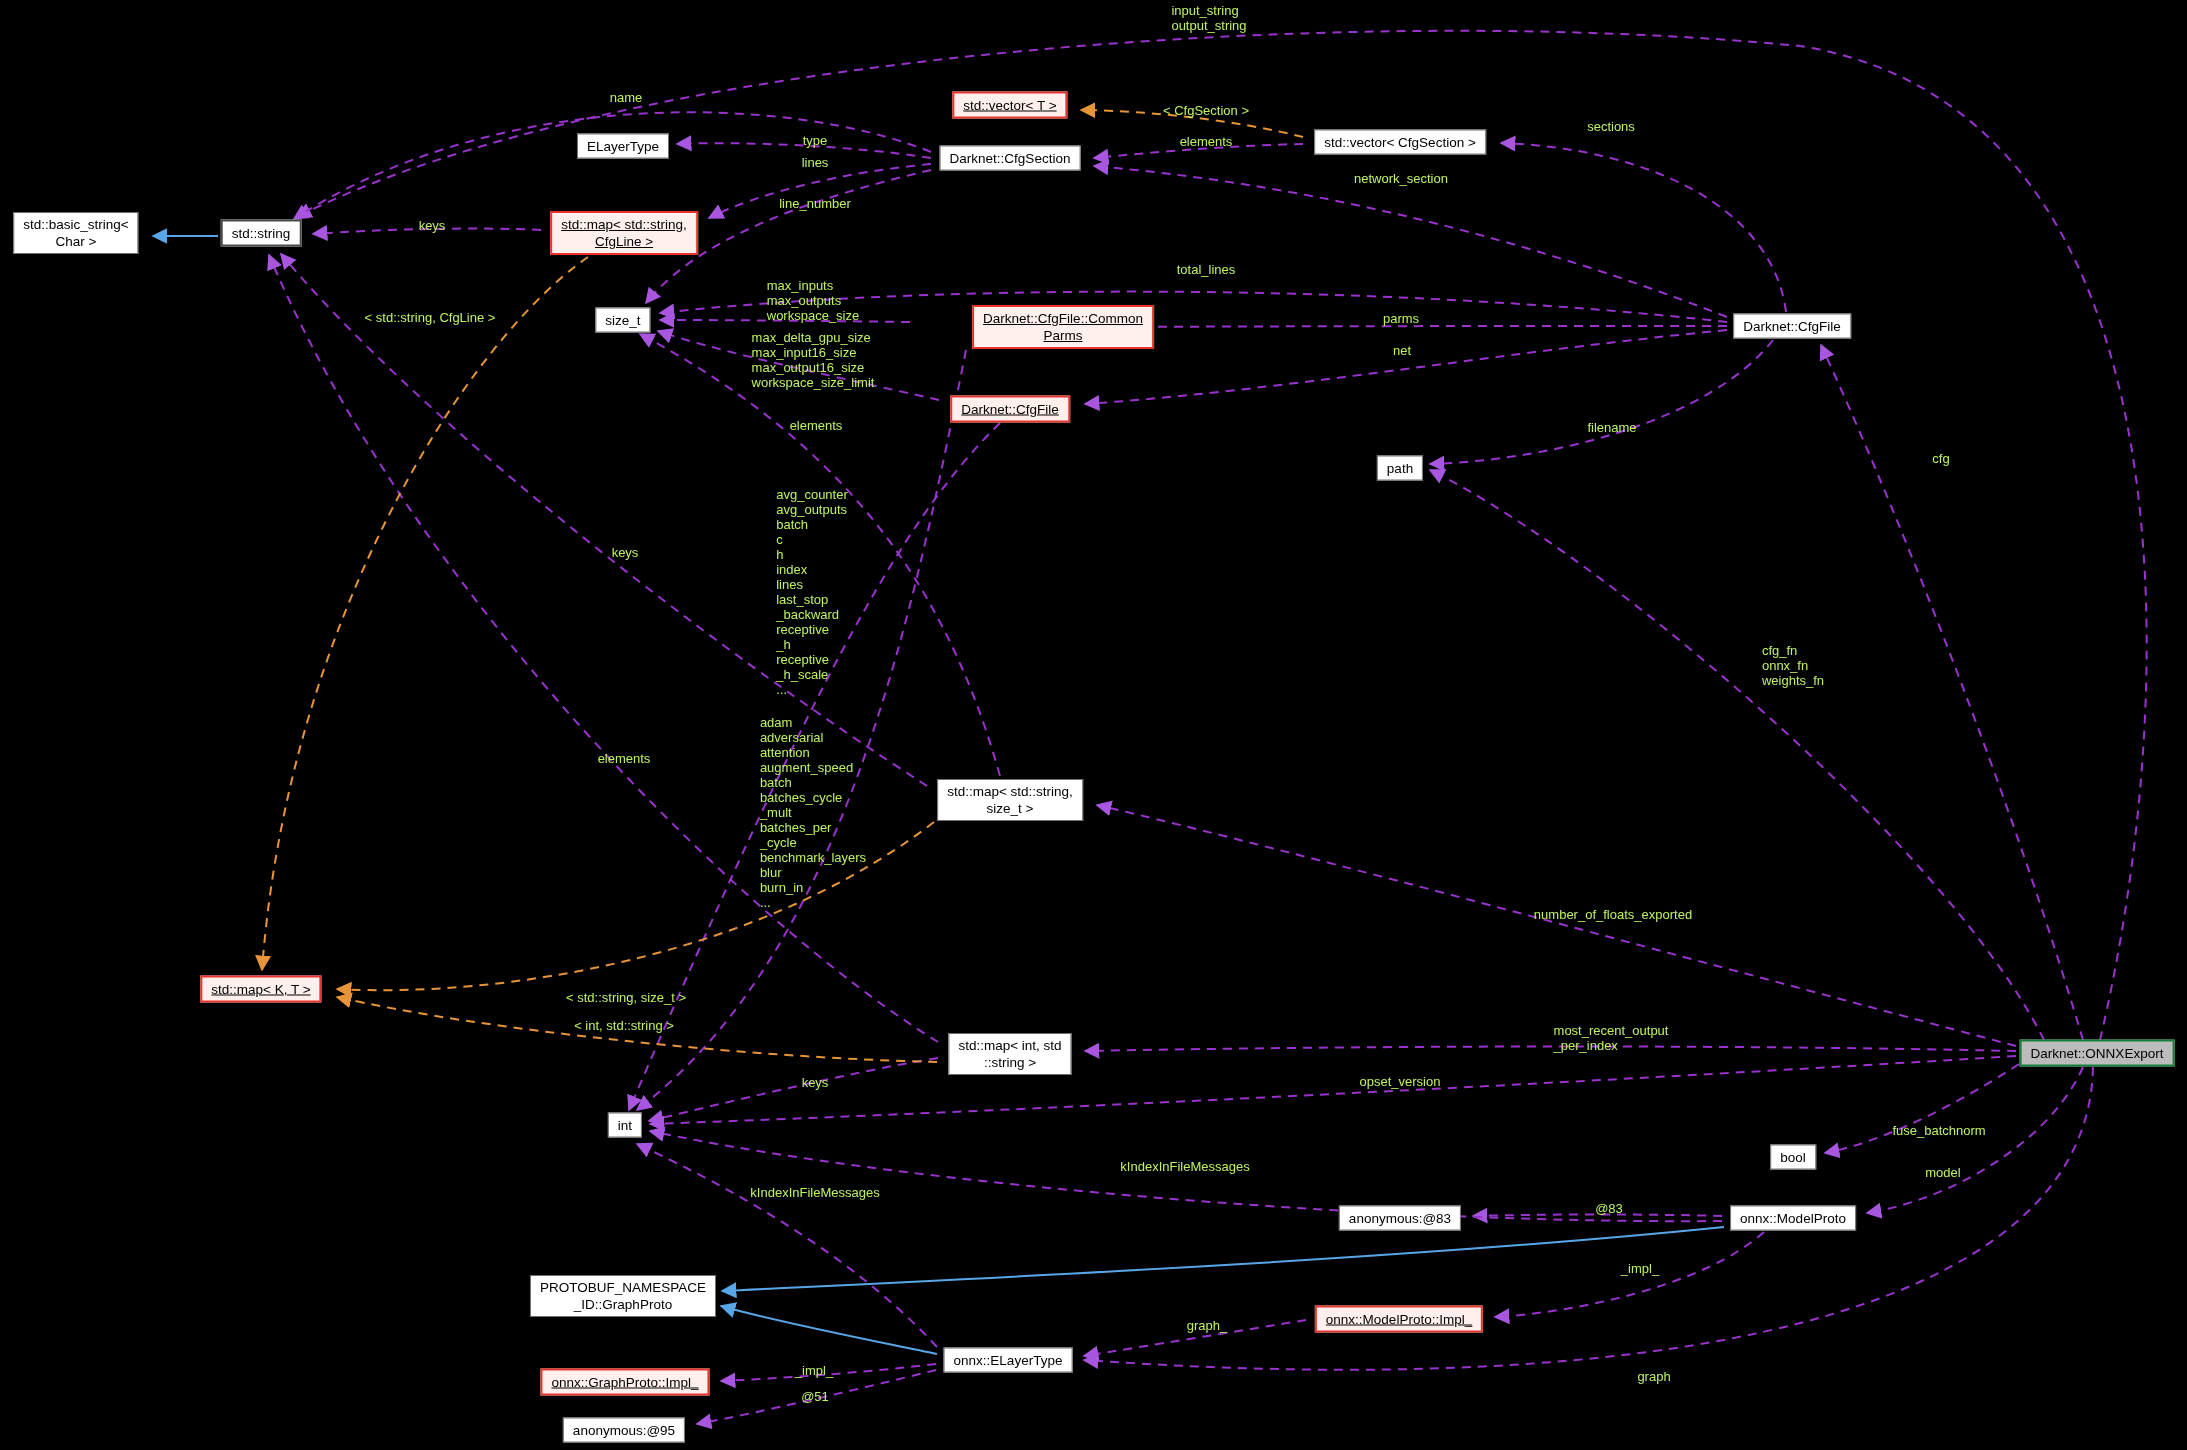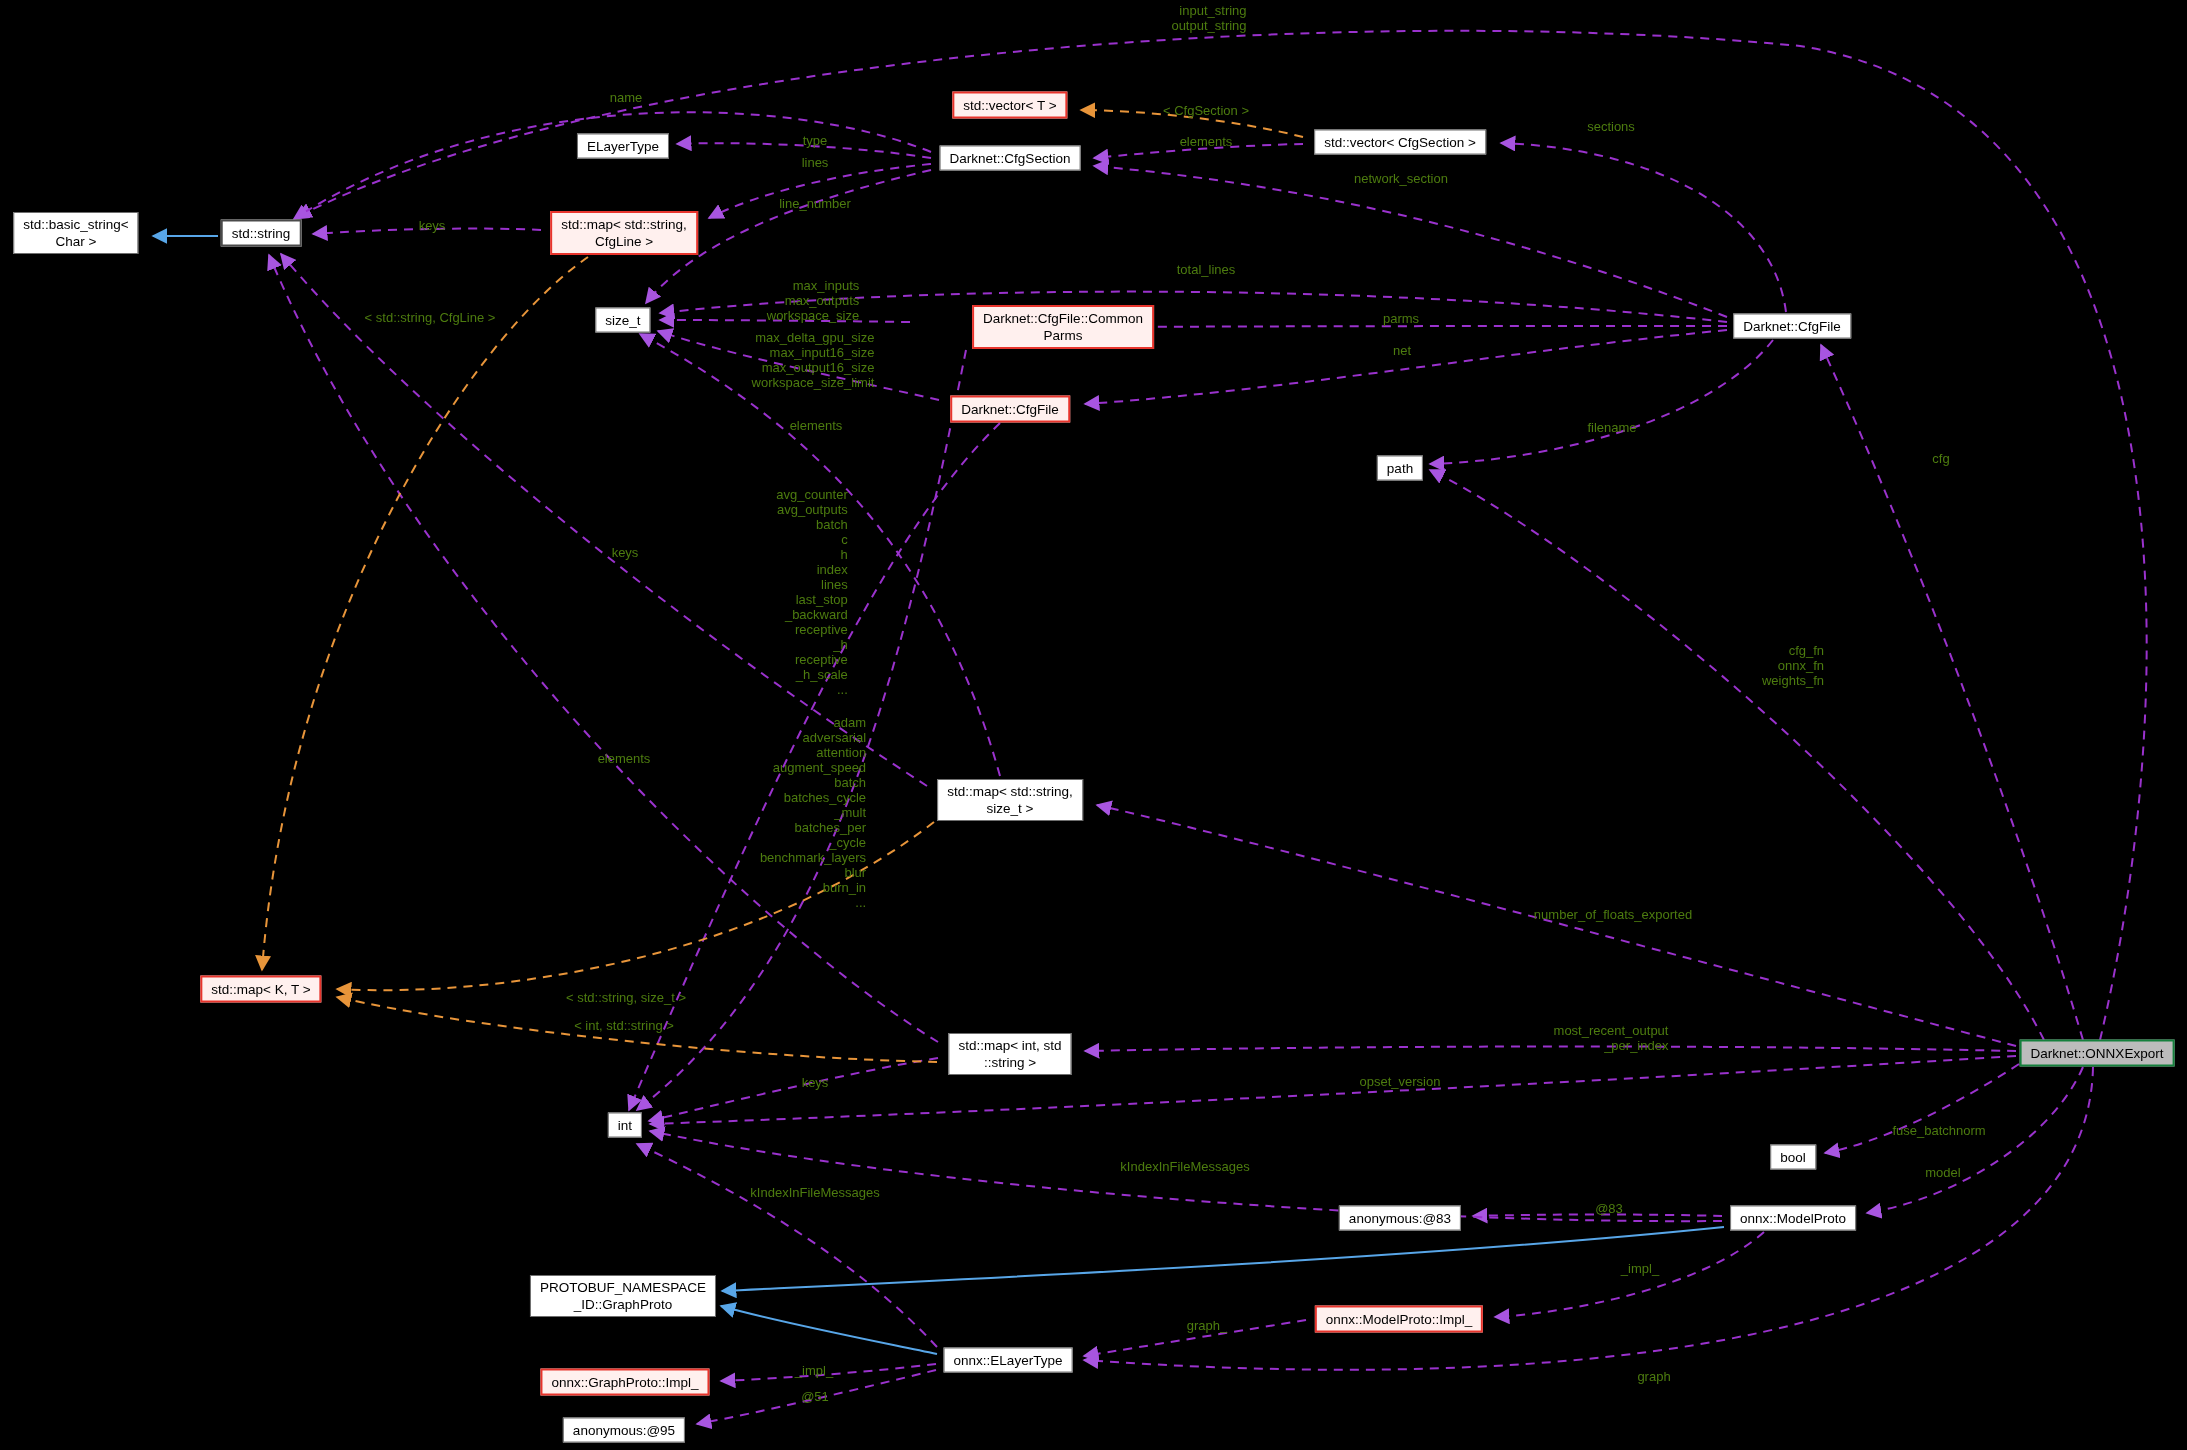--- a/index.html
+++ b/index.html
@@ -6,25 +6,25 @@
   #stage{position:relative;width:2187px;height:1450px;background:#000;overflow:hidden;
          font-family:"Liberation Sans", sans-serif;}
   svg.edges{position:absolute;left:0;top:0;z-index:1;}
   .ep{stroke:#9a32cd;stroke-width:2;fill:none;stroke-dasharray:9 7;}
   .eo{stroke:#e8953a;stroke-width:2;fill:none;stroke-dasharray:9 7;}
   .eb{stroke:#58a6e8;stroke-width:2;fill:none;}
   .node{position:absolute;transform:translate(-50%,-50%);z-index:3;
         background:#ffffff;border:1.5px solid #6e6e6e;color:#000;
         font-size:13.5px;line-height:17px;padding:3px 9px;text-align:center;
         white-space:pre-line;cursor:pointer;}
-  .node.red{background:#fff0ee;border:2px solid #e8342c;}
+  .node.red{background:#fff0ee;border:2px solid #e8342c;text-decoration:underline;}
   .node.target{background:#bcbcbc;border:2px solid #15803d;}
   .node.strong{border:2px solid #4a4a4a;}
   .elabel{position:absolute;transform:translate(-50%,-50%);z-index:2;
-          color:#4d7c0f;font-size:13px;line-height:15px;text-align:right;
+          color:#bef264;font-size:13px;line-height:15px;text-align:left;
           white-space:pre-line;}
 </style>
 </head>
 <body>
 
 <div id="stage">
 
 <svg class="edges" width="2187" height="1450">
   <defs>
     <marker id="ap" viewBox="0 0 10 10" refX="9" refY="5" markerWidth="8" markerHeight="8" orient="auto">

